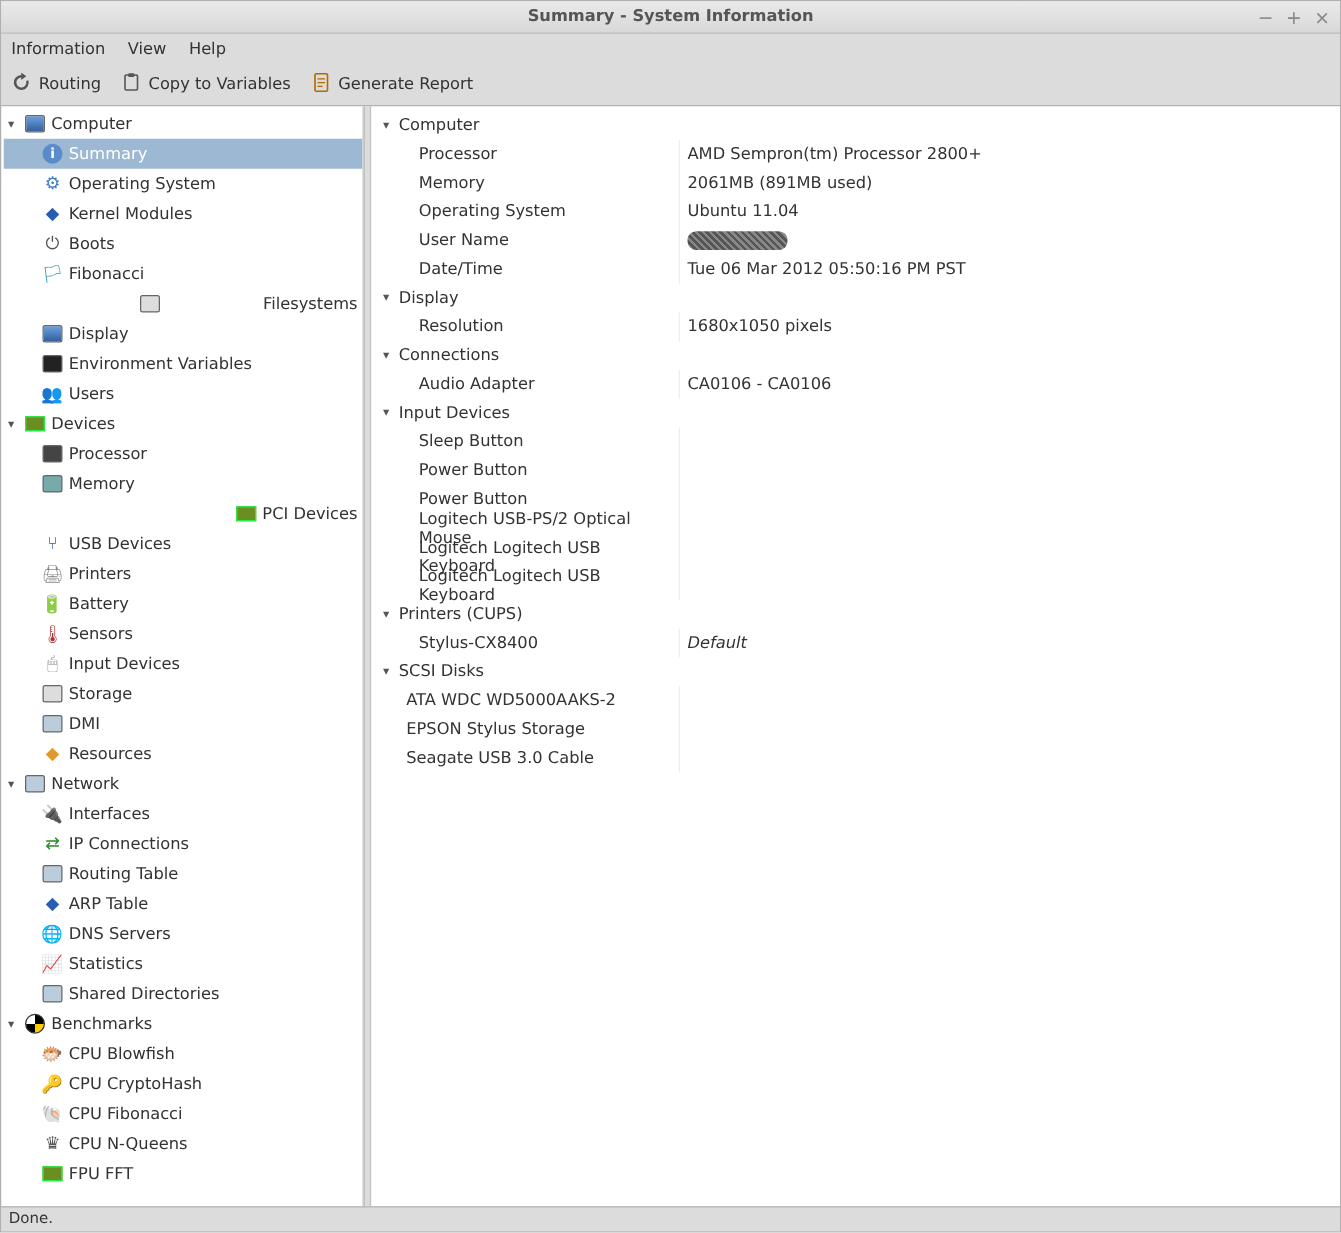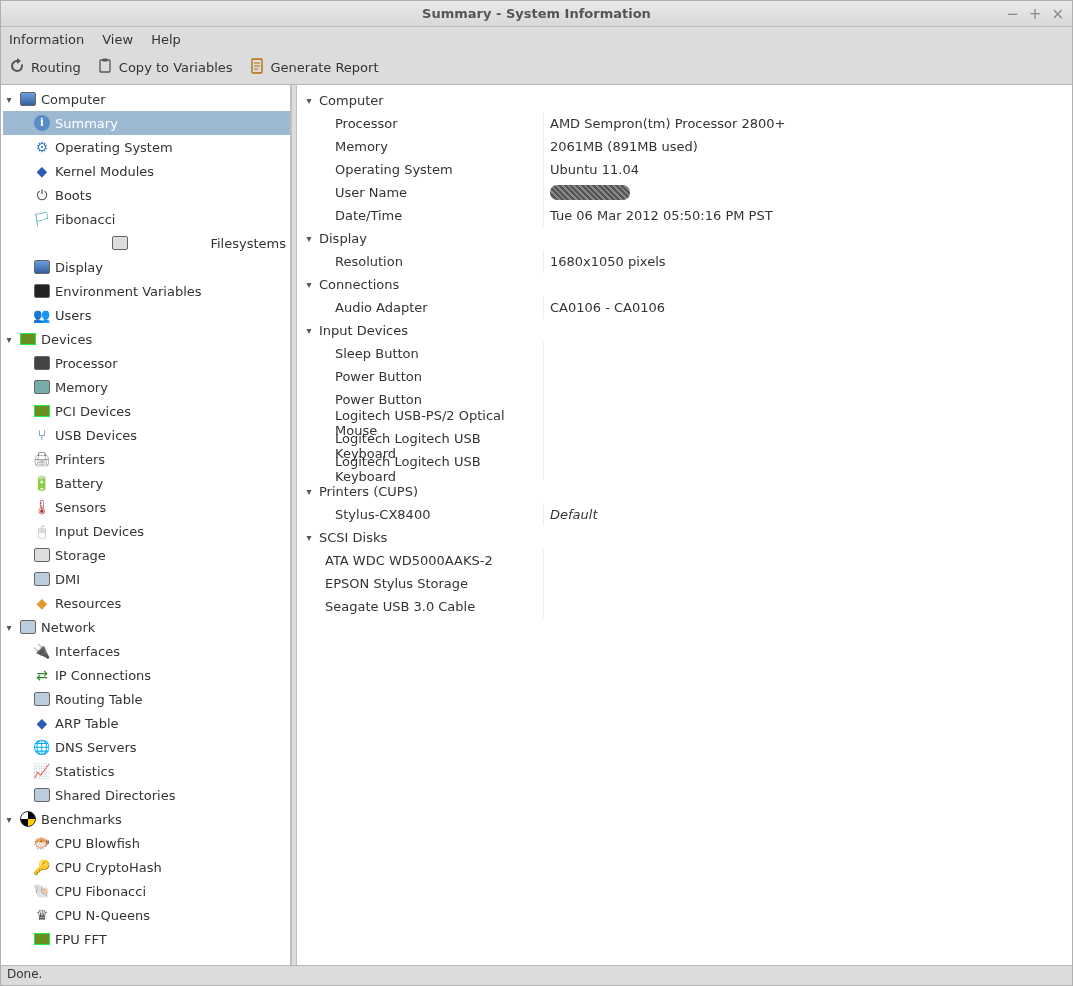--- a/index.html
+++ b/index.html
@@ -307,21 +307,21 @@
               </span>
               <span class="lbl">Processor</span>
             </div>
             <div class="row" style="padding-left: 14px;">
               <span class="arrow"></span>
               <span class="ico">
                 <span class="icbox" style="background:#7aa"></span>
               </span>
               <span class="lbl">Memory</span>
             </div>
-            <div class="row" style="padding-left: 14px;">
+            <div class="row" style="padding-left: 14px; justify-content: flex-end;">
               <span class="arrow"></span>
               <span class="ico">
                 <span class="ic-chip"></span>
               </span>
               <span class="lbl">PCI Devices</span>
             </div>
             <div class="row" style="padding-left: 14px;">
               <span class="arrow"></span>
               <span class="ico">
                 <span style="color:#2a5db0">⑂</span>

